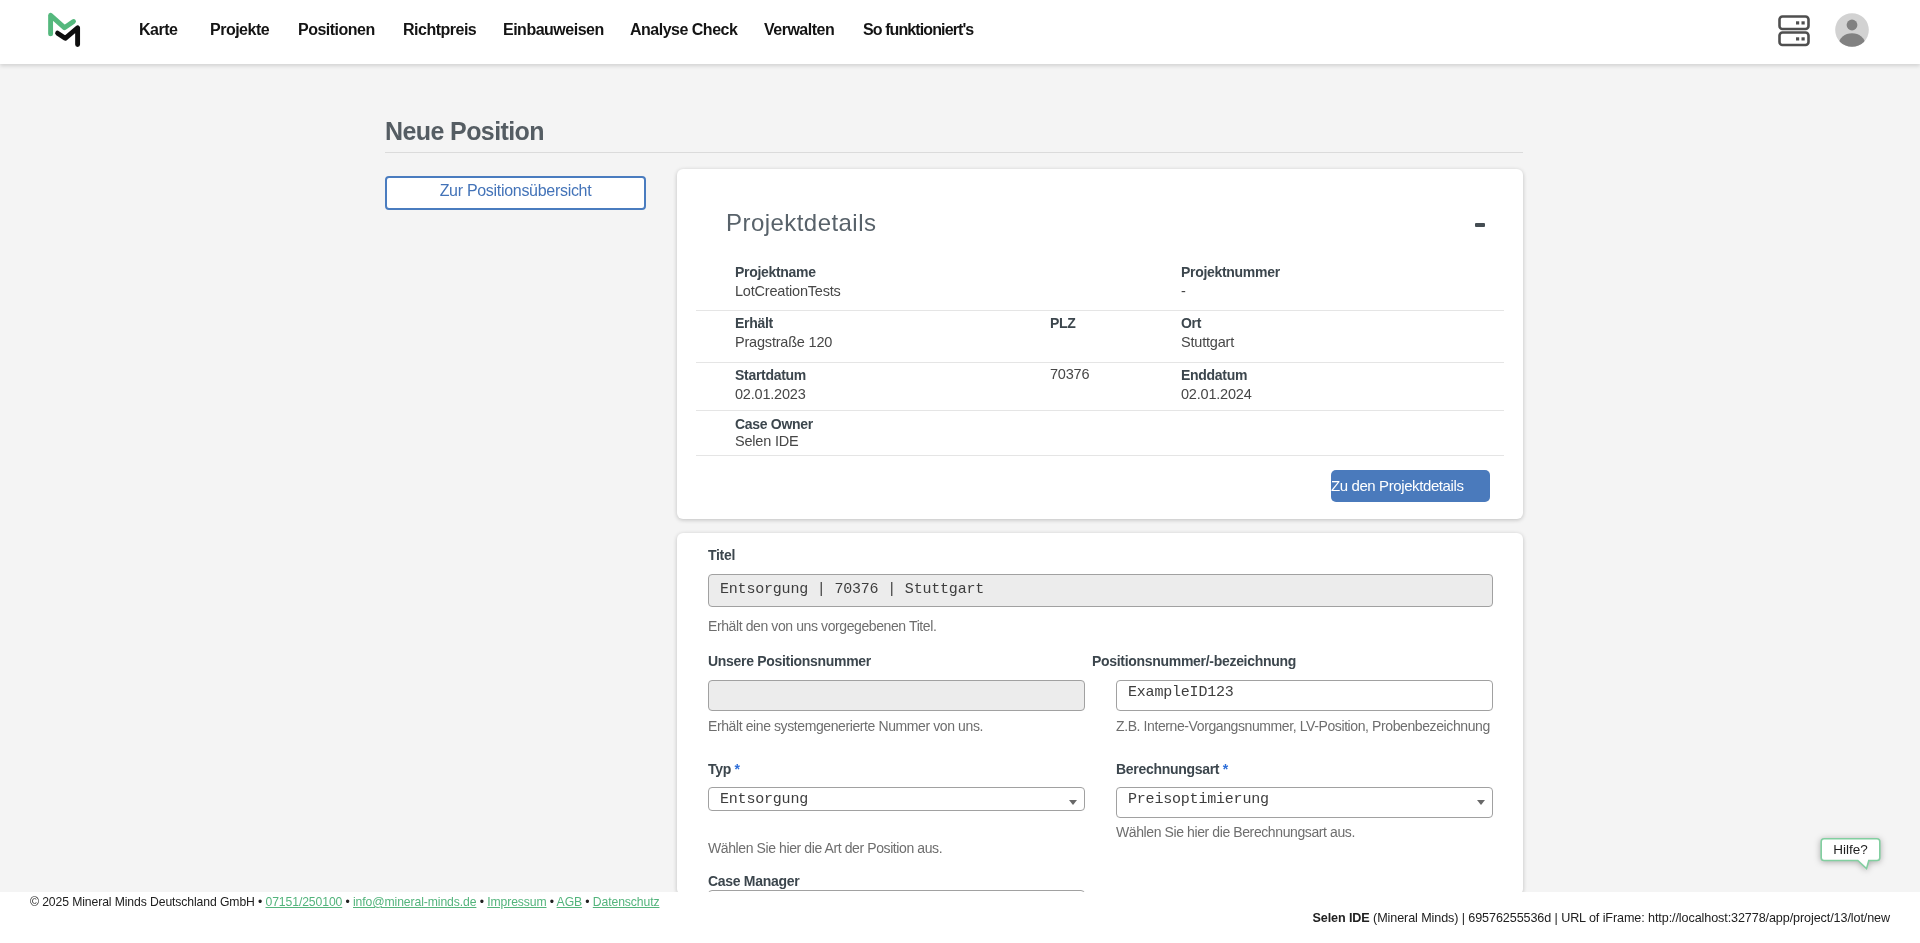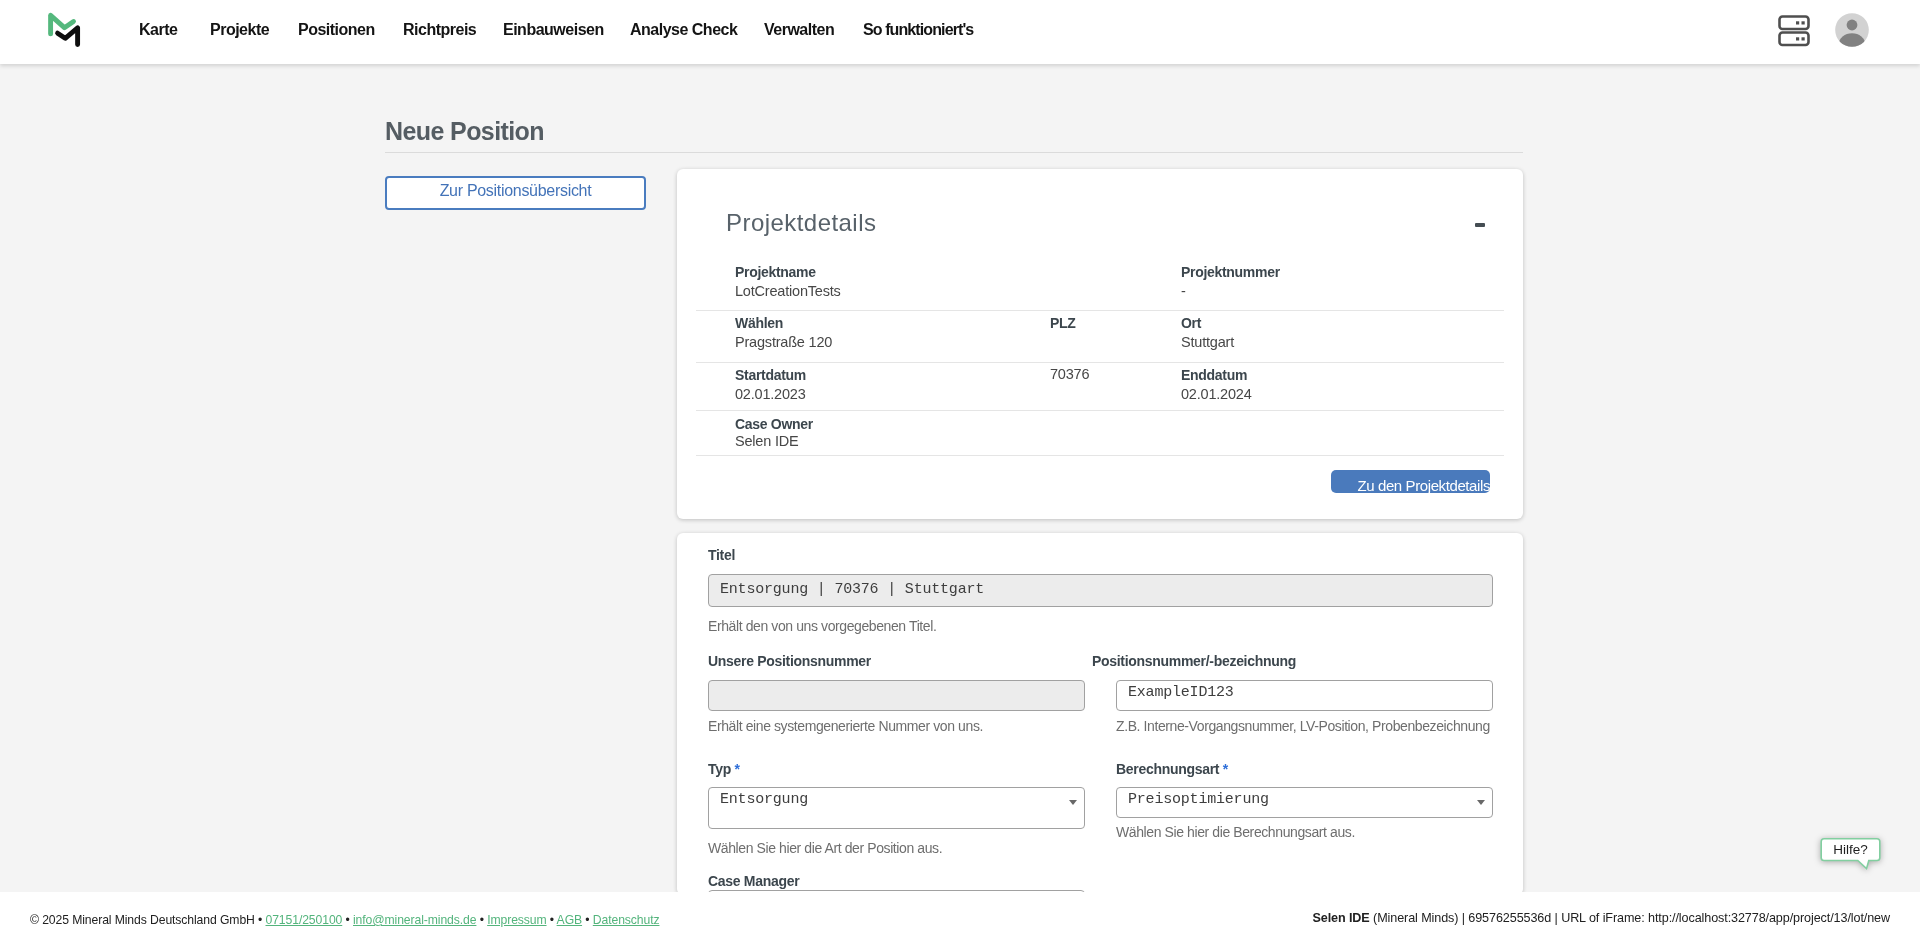--- a/index.html
+++ b/index.html
@@ -74,36 +74,36 @@
   <div class="sep" style="left:19px; top:141px; width:808px;"></div>
   <div class="sep" style="left:19px; top:193px; width:808px;"></div>
   <div class="sep" style="left:19px; top:241px; width:808px;"></div>
   <div class="sep" style="left:19px; top:286px; width:808px;"></div>
 
   <div class="lbl" style="left:58px; top:96px;">Projektname</div>
   <div class="val" style="left:58px; top:115px;">LotCreationTests</div>
   <div class="lbl" style="left:504px; top:96px;">Projektnummer</div>
   <div class="val" style="left:504px; top:115px;">-</div>
 
-  <div class="lbl" style="left:58px; top:147px;">Wählen</div>
+  <div class="lbl" style="left:58px; top:147px;">Erhält</div>
   <div class="val" style="left:58px; top:166px;">Pragstraße 120</div>
   <div class="lbl" style="left:373px; top:147px;">PLZ</div>
   <div class="val" style="left:373px; top:166px;margin-top:32px;">70376</div>
   <div class="lbl" style="left:504px; top:147px;">Ort</div>
   <div class="val" style="left:504px; top:166px;">Stuttgart</div>
 
   <div class="lbl" style="left:58px; top:199px;">Startdatum</div>
   <div class="val" style="left:58px; top:218px;">02.01.2023</div>
   <div class="lbl" style="left:504px; top:199px;">Enddatum</div>
   <div class="val" style="left:504px; top:218px;">02.01.2024</div>
 
   <div class="lbl" style="left:58px; top:248px;">Case Owner</div>
   <div class="val" style="left:58px; top:265px;">Selen IDE</div>
 
-  <div class="abs" style="left:654px; top:301px; width:159px; height:23px; background:#4a7abc; border-radius:5px; text-align:right;">
+  <div class="abs" style="left:654px; top:301px; width:159px; height:32px; background:#4a7abc; border-radius:5px; text-align:left;">
     <span style="position:relative; top:7px; font-size:15px; color:#fff; line-height:15px; letter-spacing:-0.4px;">Zu den Projektdetails</span>
   </div>
 </div>
 
 <div class="card" style="left:677px; top:533px; width:846px; height:362px; z-index:2;">
   <div class="lbl" style="left:31px; top:15px;">Titel</div>
   <div class="inp dis" style="left:31px; top:41px; width:785px; height:33px;">
       <span class="t">Entsorgung | 70376 | Stuttgart</span>
     </div>
   <div class="hint" style="left:31px; top:86px;">Erhält den von uns vorgegebenen Titel.</div>
@@ -112,21 +112,21 @@
   <div class="inp dis" style="left:31px; top:147px; width:377px; height:31px;"></div>
   <div class="hint" style="left:31px; top:186px;">Erhält eine systemgenerierte Nummer von uns.</div>
 
   <div class="lbl" style="left:415px; top:121px;">Positionsnummer/-bezeichnung</div>
   <div class="inp" style="left:439px; top:147px; width:377px; height:31px;">
       <span class="t" style="top:4px;">ExampleID123</span>
     </div>
   <div class="hint" style="left:439px; top:186px;">Z.B. Interne-Vorgangsnummer, LV-Position, Probenbezeichnung</div>
 
   <div class="lbl" style="left:31px; top:229px;">Typ <span style="color:#2e6fd9;">*</span></div>
-  <div class="inp" style="left:31px; top:254px; width:377px; height:42px;">
+  <div class="inp" style="left:31px; top:254px; width:377px; height:24px;">
       <span class="t" style="top:4px;">Entsorgung</span>
       <span class="arrow" style="right:7px; top:12px;"></span>
     </div>
   <div class="hint" style="left:31px; top:308px;">Wählen Sie hier die Art der Position aus.</div>
 
   <div class="lbl" style="left:439px; top:229px;">Berechnungsart <span style="color:#2e6fd9;">*</span></div>
   <div class="inp" style="left:439px; top:254px; width:377px; height:31px;">
       <span class="t" style="top:4px;">Preisoptimierung</span>
       <span class="arrow" style="right:7px; top:12px;"></span>
     </div>
@@ -135,15 +135,15 @@
   <div class="lbl" style="left:31px; top:341px;">Case Manager</div>
   <div class="inp" style="left:31px; top:357px; width:377px; height:31px;"></div>
 </div>
 
 <svg class="abs" style="left:1818px; top:836px; z-index:3; filter:drop-shadow(0 1px 3px rgba(0,0,0,0.3));" width="68" height="40" viewBox="0 0 68 40">
   <path d="M6 2.8 H59 Q61.8 2.8 61.8 5.6 V21.7 Q61.8 24.5 59 24.5 H50.8 L48.5 32.6 L39.8 24.5 H6 Q3.2 24.5 3.2 21.7 V5.6 Q3.2 2.8 6 2.8 Z" fill="#fff" stroke="#82cfa0" stroke-width="1.6"></path>
   <text x="32.5" y="18.3" text-anchor="middle" font-family="Liberation Sans, sans-serif" font-size="13.5" fill="#1f1f1f">Hilfe?</text>
 </svg>
 
 <div class="footer">
-  <div class="abs" style="left:30px; top:21px; line-height:14px; font-size:12.2px;">© 2025 Mineral Minds Deutschland GmbH • <span class="greenlink">07151/250100</span> • <span class="greenlink">info@mineral-minds.de</span> • <span class="greenlink">Impressum</span> • <span class="greenlink">AGB</span> • <span class="greenlink">Datenschutz</span></div>
+  <div class="abs" style="left:30px; top:3px; line-height:14px; font-size:12.2px;">© 2025 Mineral Minds Deutschland GmbH • <span class="greenlink">07151/250100</span> • <span class="greenlink">info@mineral-minds.de</span> • <span class="greenlink">Impressum</span> • <span class="greenlink">AGB</span> • <span class="greenlink">Datenschutz</span></div>
   <div class="abs" style="right:30px; top:19px; line-height:14px; font-size:12.6px;"><b>Selen IDE</b> (Mineral Minds) | 69576255536d | URL of iFrame: http://localhost:32778/app/project/13/lot/new</div>
 </div>
 
 </body></html>

